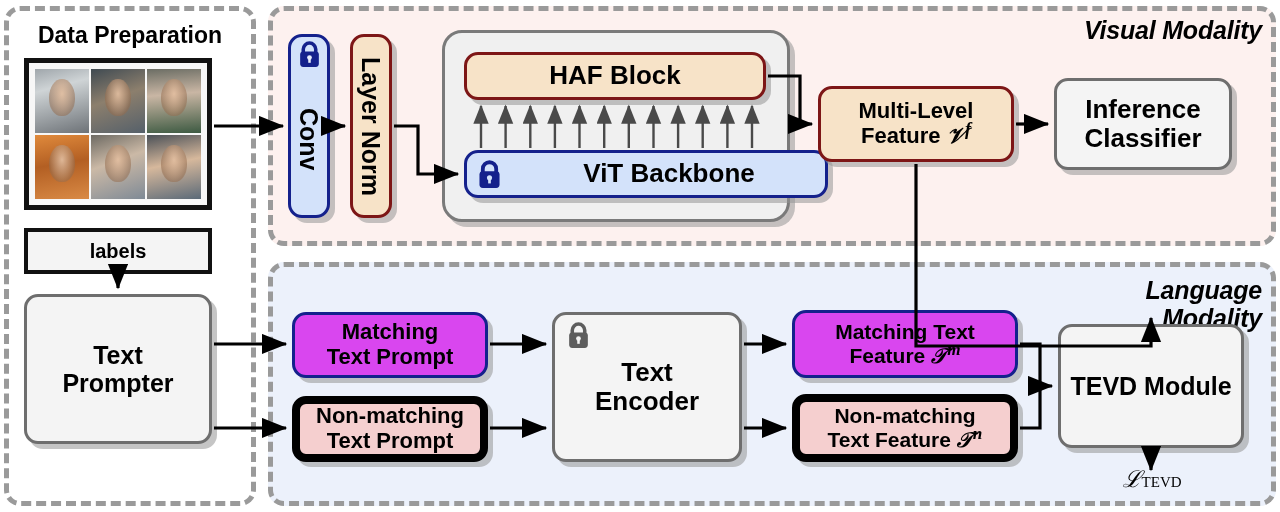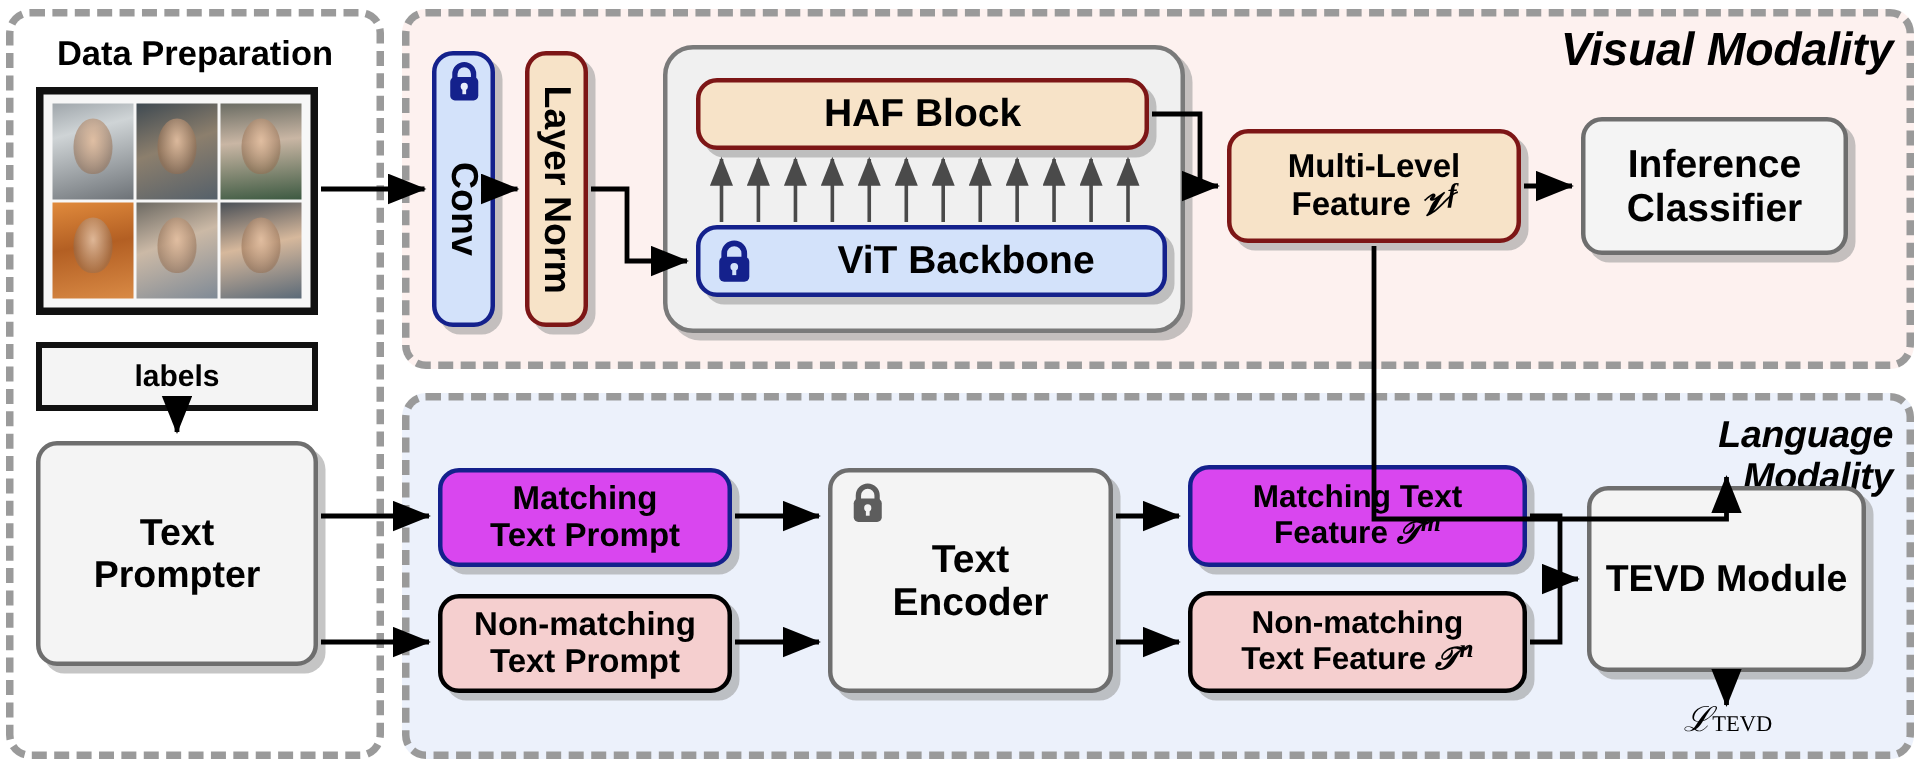--- a/index.html
+++ b/index.html
@@ -8,37 +8,37 @@
   .stage{position:absolute;inset:0;width:1280px;height:512px;}
 
   
   .panel{position:absolute;border:5px dashed #9a9a9a;border-radius:16px;box-sizing:border-box;}
   #panel-data{left:4px;top:6px;width:252px;height:500px;background:#ffffff;}
   #panel-visual{left:268px;top:6px;width:1008px;height:240px;background:#fdf1ef;}
   #panel-language{left:268px;top:262px;width:1008px;height:244px;background:#ecf1fb;}
 
   .panel-title{position:absolute;font-weight:bold;font-style:italic;
                font-size:25px;line-height:1.12;text-align:right;letter-spacing:-.2px;}
-  #title-visual{right:18px;top:16px;font-size:31px;}
+  #title-visual{right:18px;top:16px;font-size:25px;}
   #title-language{right:18px;top:276px;width:190px;font-size:25px;font-style:italic;}
   #title-data{position:absolute;left:22px;top:22px;width:216px;text-align:center;
               font-weight:bold;font-style:normal;font-size:23px;}
 
   
   .box{position:absolute;box-sizing:border-box;display:flex;align-items:center;
        justify-content:center;text-align:center;font-weight:bold;line-height:1.12;}
   .sh{box-shadow:5px 5px 0 rgba(150,150,150,.55);}
   .rnd{border-radius:14px;}
 
   
   .v-gray  {background:#f4f4f4;border:3px solid #6e6e6e;}
   .v-blue  {background:#d3e2fa;border:3px solid #14218c;}
   .v-cream {background:#f7e3c8;border:3px solid #7d1616;}
   .v-lav   {background:#d946ef;border:3px solid #14218c;}
-  .v-pink  {background:#f5cfcf;border:3px solid #000000;}
+  .v-pink  {background:#f5cfcf;border:8px solid #000000;}
   .v-sharp {background:#f4f4f4;border:4px solid #111;border-radius:0;}
 
   
   #img-frame{position:absolute;left:24px;top:58px;width:188px;height:152px;
              background:#f7f7f7;border:5px solid #111;box-sizing:border-box;padding:6px;}
   #img-grid{width:100%;height:100%;display:grid;grid-template-columns:repeat(3,1fr);
             grid-template-rows:repeat(2,1fr);gap:2px;}
   .face{position:relative;overflow:hidden;}
   .f1{background:linear-gradient(165deg,#9fa6ab 0%,#cfd4d6 30%,#6d7277 100%);}
   .f2{background:linear-gradient(160deg,#3f4a52 0%,#8c7f6d 45%,#55606a 100%);}
@@ -56,21 +56,21 @@
   
   #conv-box{left:288px;top:34px;width:42px;height:184px;}
   #ln-box{left:350px;top:34px;width:42px;height:184px;}
   .vert{writing-mode:vertical-rl;font-size:25px;white-space:nowrap;}
   #conv-box .vert{padding-top:26px;}
 
   #inner-shell{position:absolute;left:442px;top:30px;width:348px;height:192px;
                background:#f0f0f0;border:3px solid #7a7a7a;border-radius:20px;
                box-sizing:border-box;box-shadow:5px 5px 0 rgba(150,150,150,.55);}
   #haf-box{left:464px;top:52px;width:302px;height:48px;font-size:26px;}
-  #vit-box{left:464px;top:150px;width:314px;height:48px;font-size:26px;padding-left:46px;}
+  #vit-box{left:464px;top:150px;width:364px;height:48px;font-size:26px;padding-left:46px;}
   #mlf-box{left:818px;top:86px;width:196px;height:76px;font-size:22px;}
   #inf-box{left:1054px;top:78px;width:178px;height:92px;font-size:26px;}
 
   
   #mtp-box{left:292px;top:312px;width:196px;height:66px;font-size:22px;}
   #ntp-box{left:292px;top:396px;width:196px;height:66px;font-size:22px;}
   #te-box{left:552px;top:312px;width:190px;height:150px;font-size:26px;}
   #mtf-box{left:792px;top:310px;width:226px;height:68px;font-size:21px;}
   #ntf-box{left:792px;top:394px;width:226px;height:68px;font-size:21px;}
   #tevd-box{left:1058px;top:324px;width:186px;height:124px;font-size:25px;}

